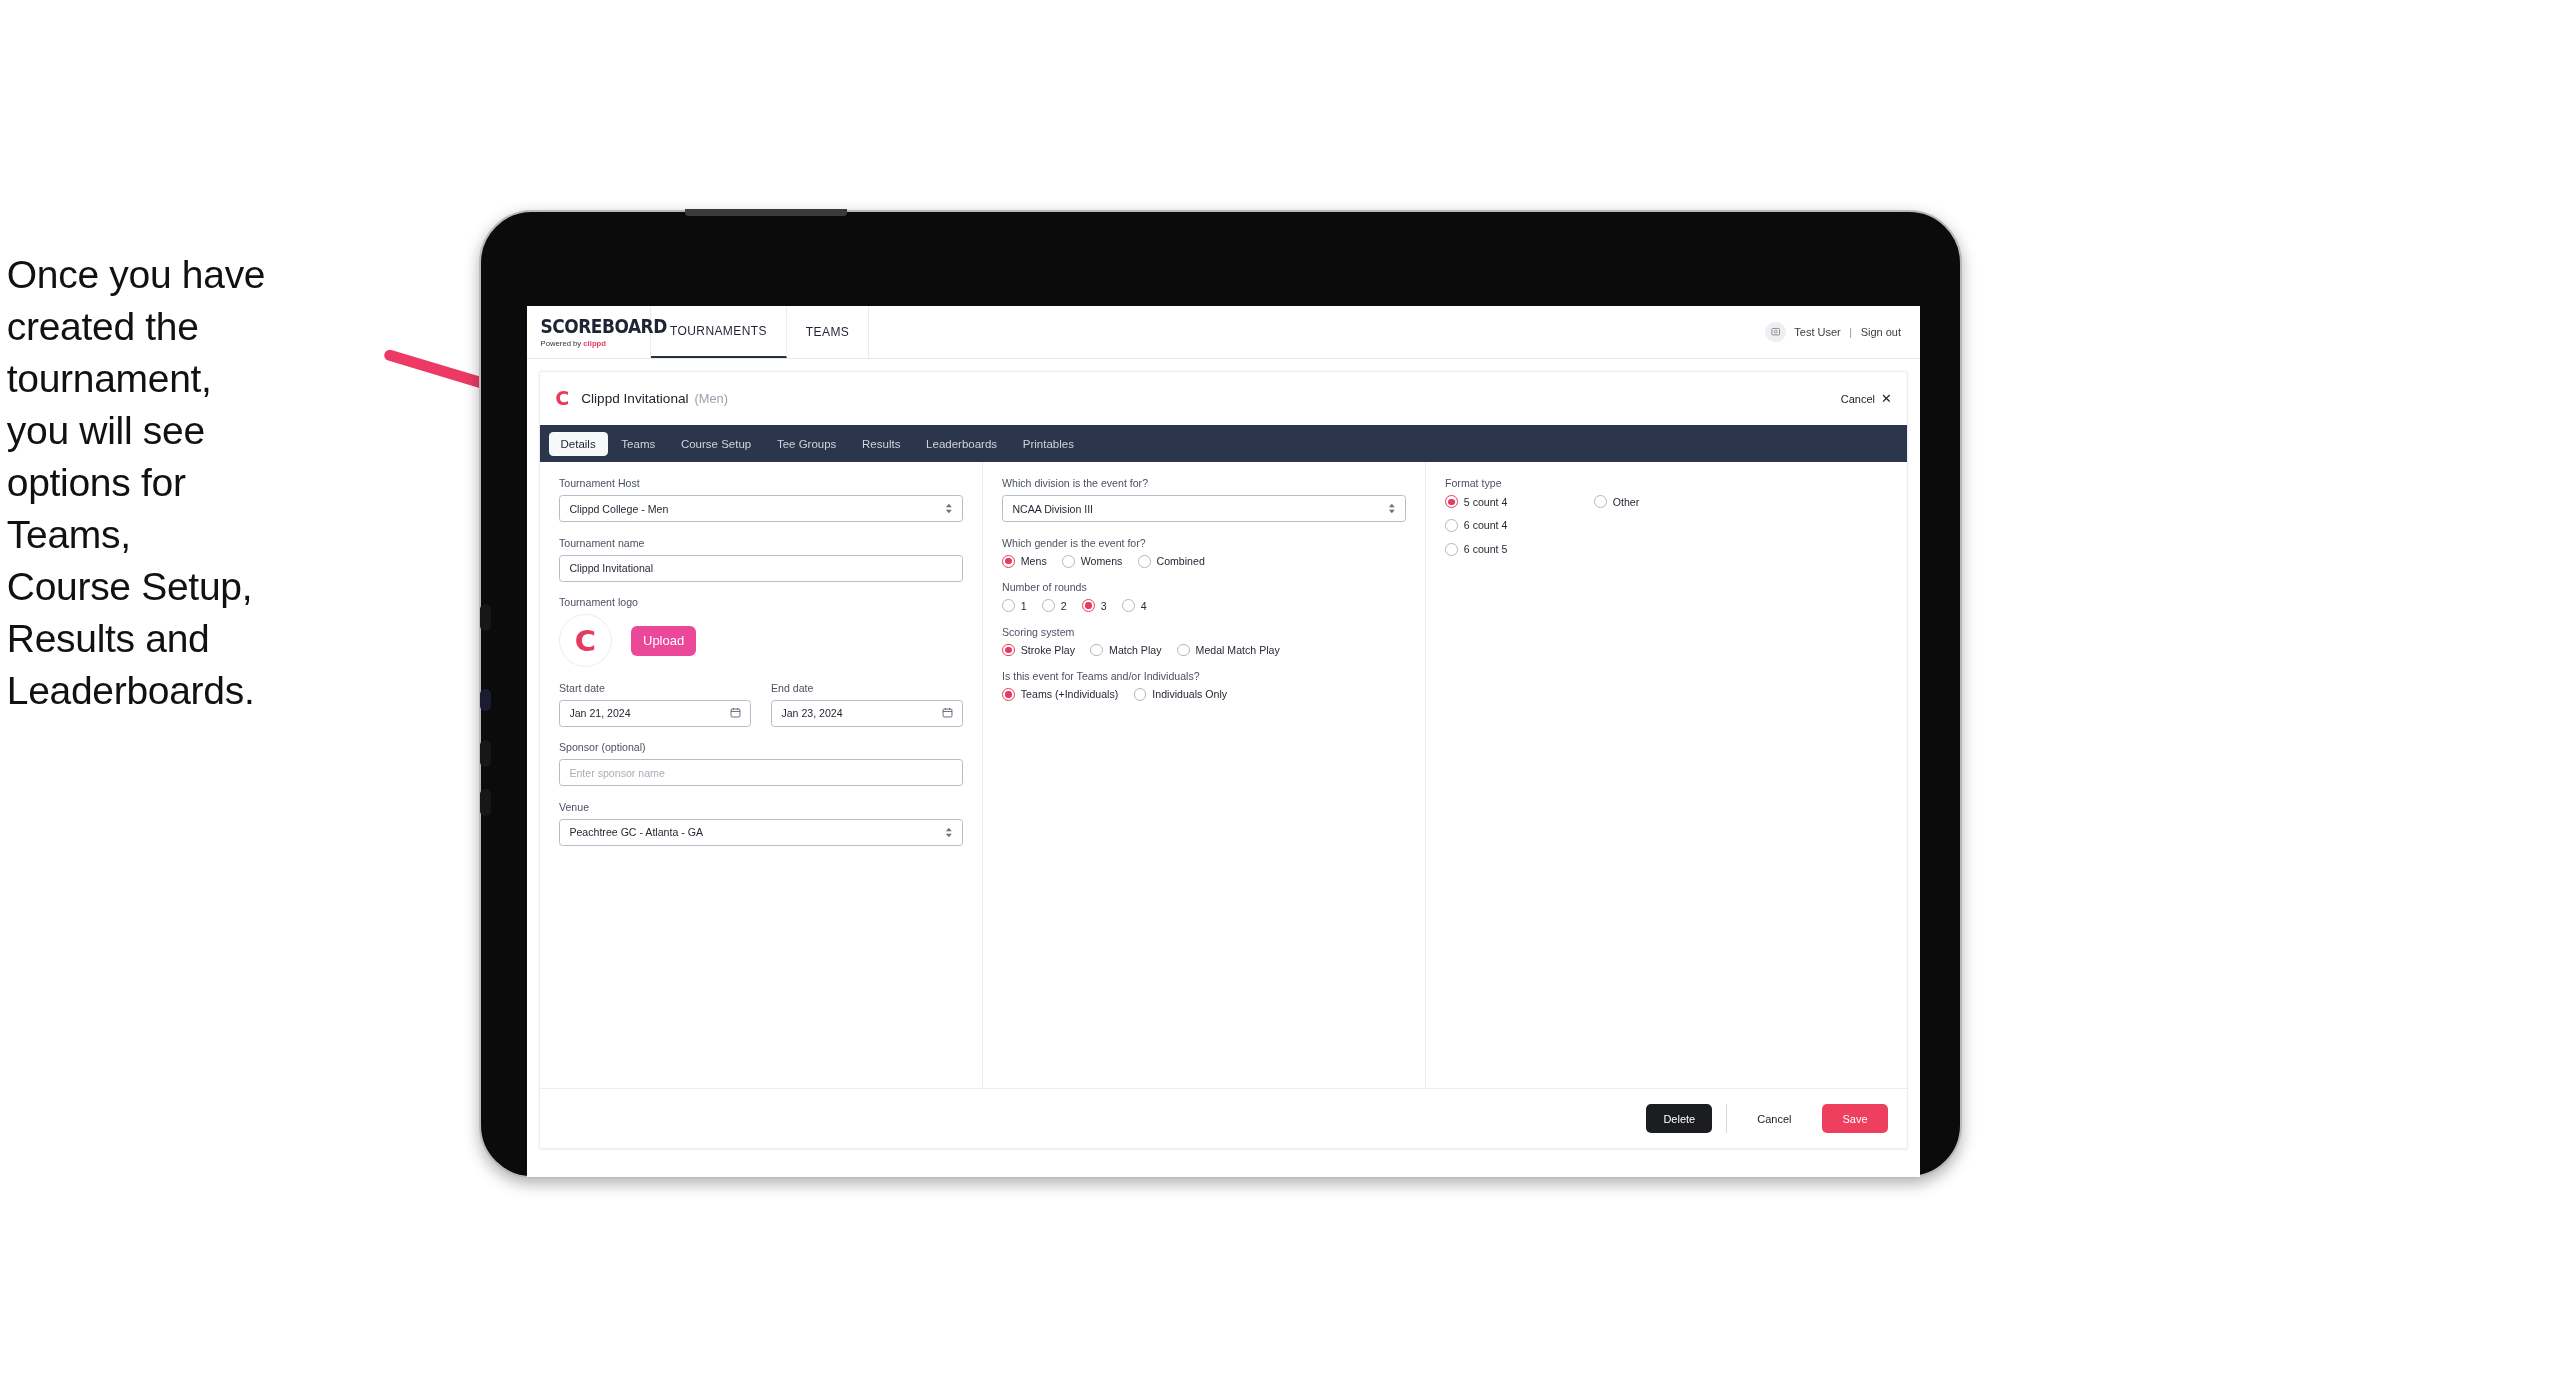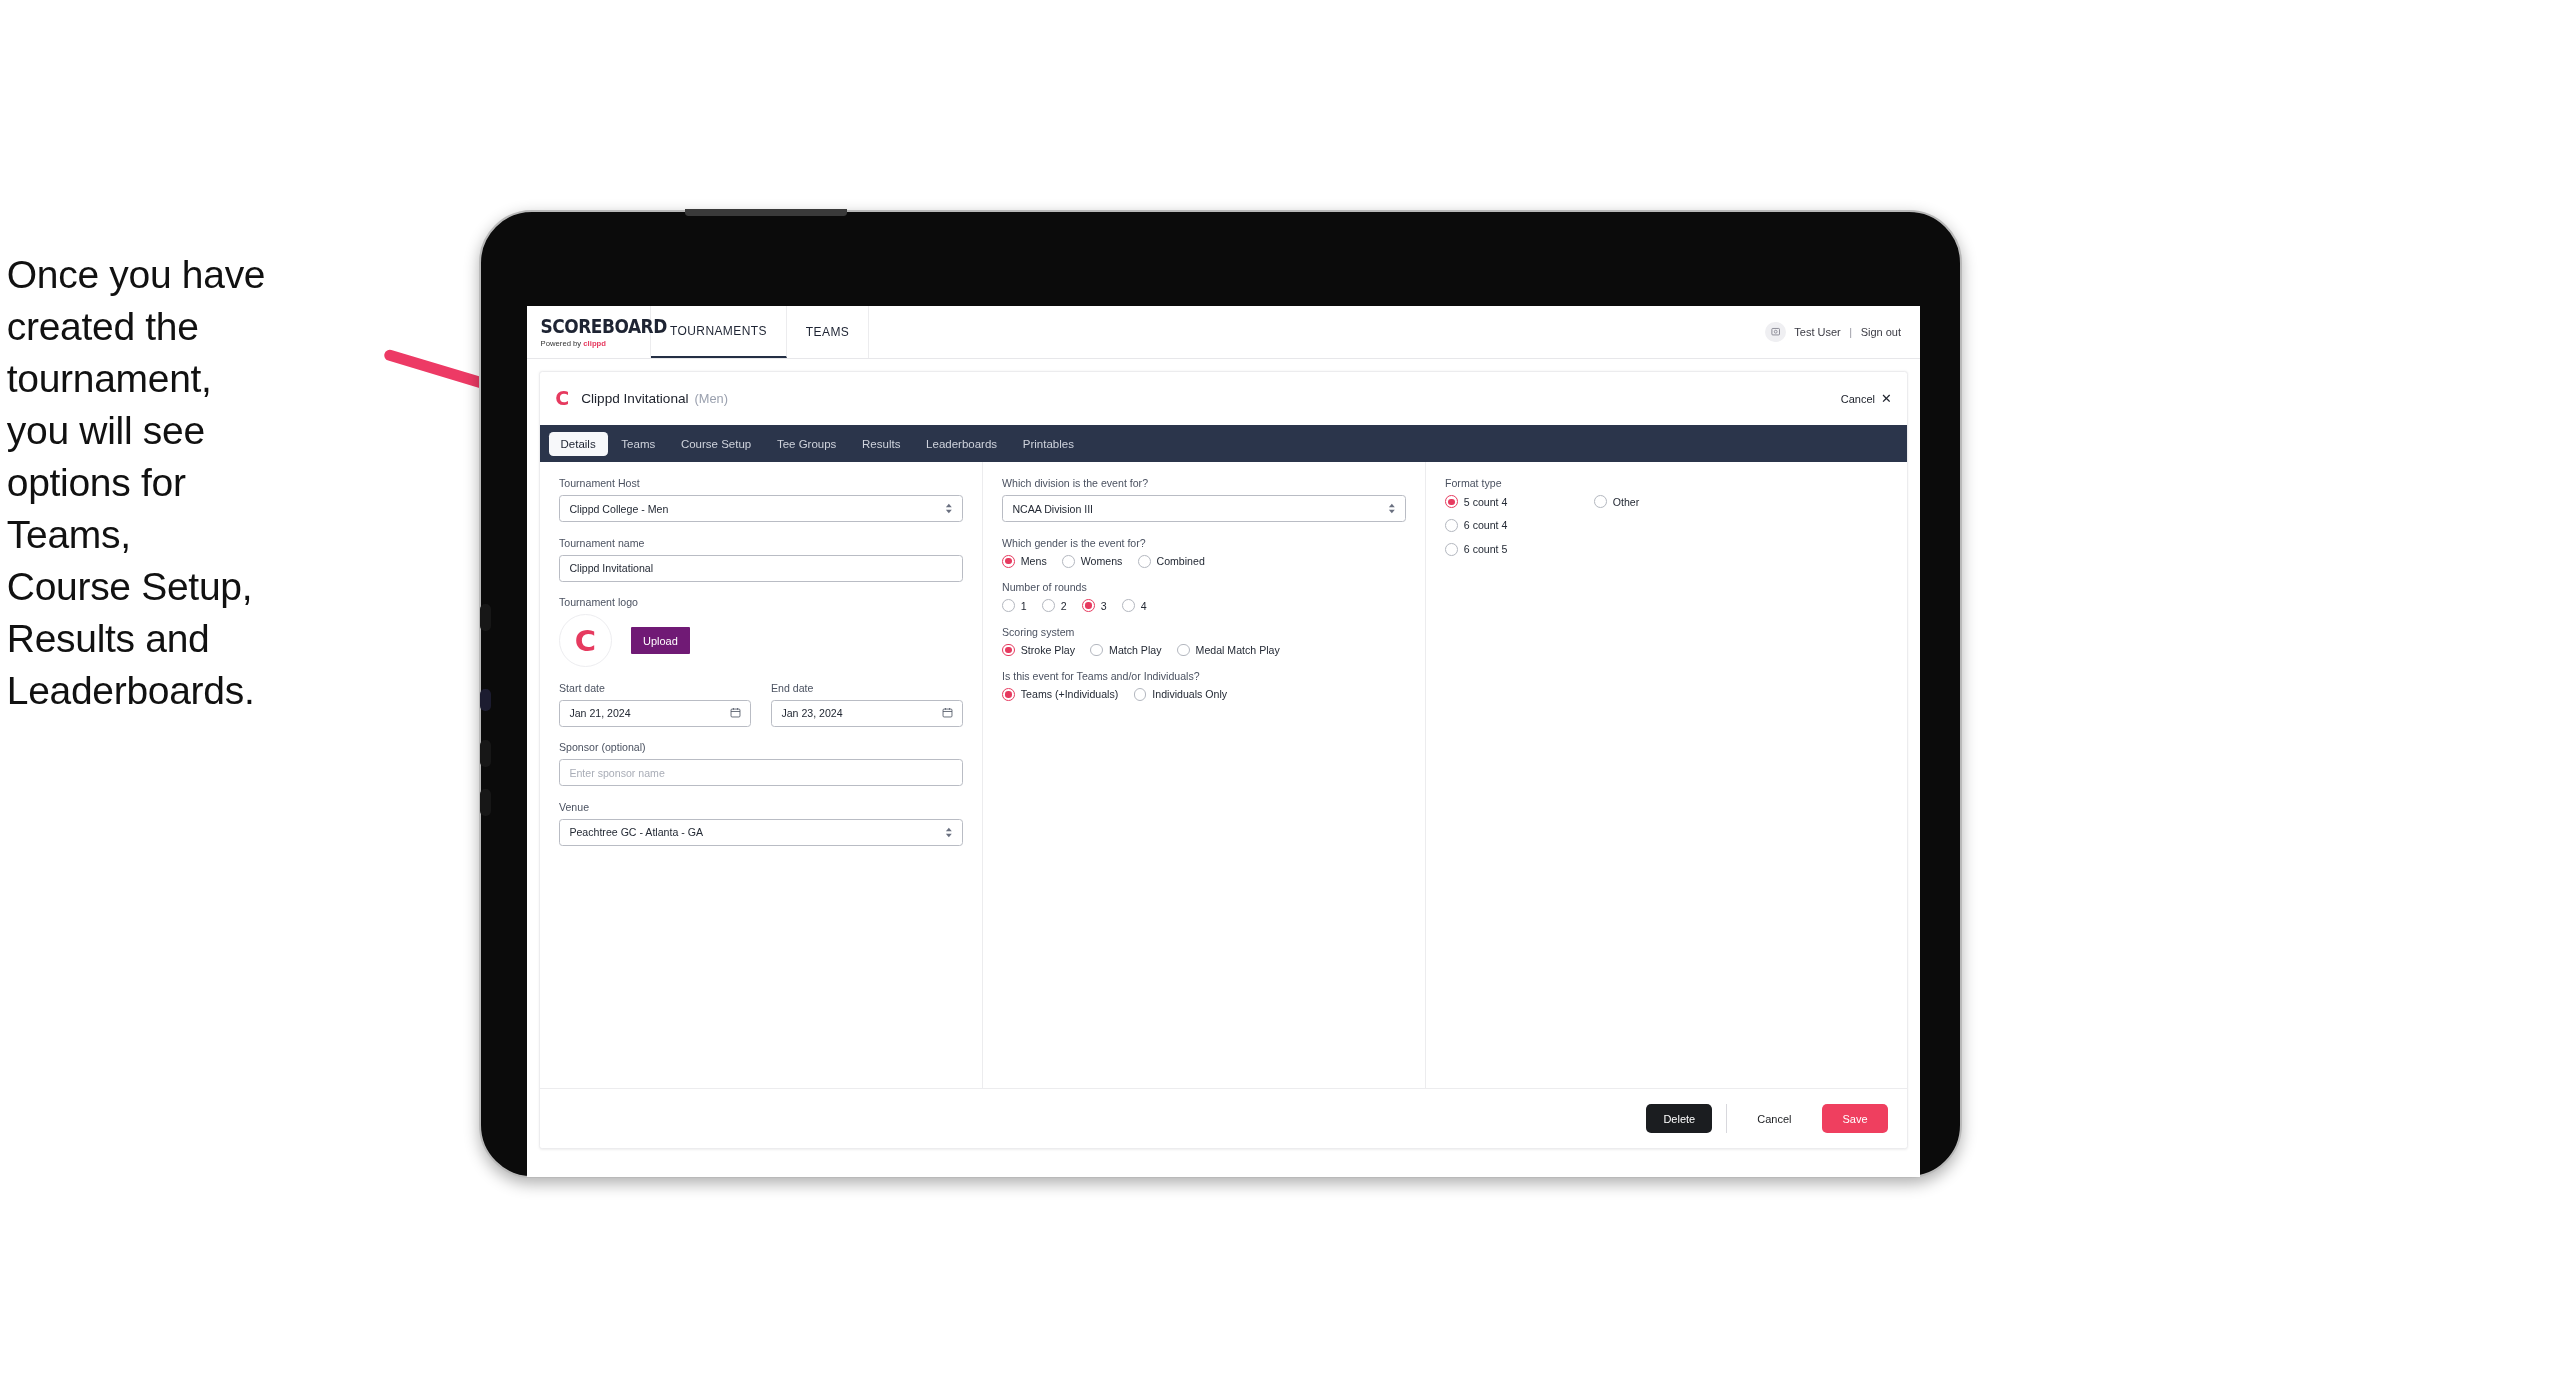--- a/index.html
+++ b/index.html
@@ -140,21 +140,21 @@
   }
   .fieldbox .cal { margin-left:auto; color:#4b5261; font-size:11px; }
 
   .logo-row { display:flex; align-items:center; gap:19px; margin-bottom:14.5px; }
   .logo-circle {
     width:53px; height:53px; border-radius:50%; border:0.9px solid #ededf0;
     display:flex; align-items:center; justify-content:center;
     font-family:"DejaVu Sans", sans-serif; color:#e63a5f; font-weight:700; font-size:29px;
   }
   .btn-upload {
-    background:#701a75; color:#fff; font-size:11px; border-radius:1px;
+    background:#ec4899; color:#fff; font-size:13px; border-radius:6px;
     padding: 7.7px 12px; cursor:pointer;
   }
   .daterow { display:flex; gap:20px; }
   .daterow .dcol { flex:1; }
 
   
   .rgroup { display:flex; align-items:center; flex-wrap:wrap; gap: 5.1px 15.3px; margin-bottom: 13.6px; }
   .ropt { display:flex; align-items:center; gap:6px; font-size:10.6px; color:#242a35; cursor:pointer; }
   .radio {
     width:12.8px; height:12.8px; border-radius:50%;

